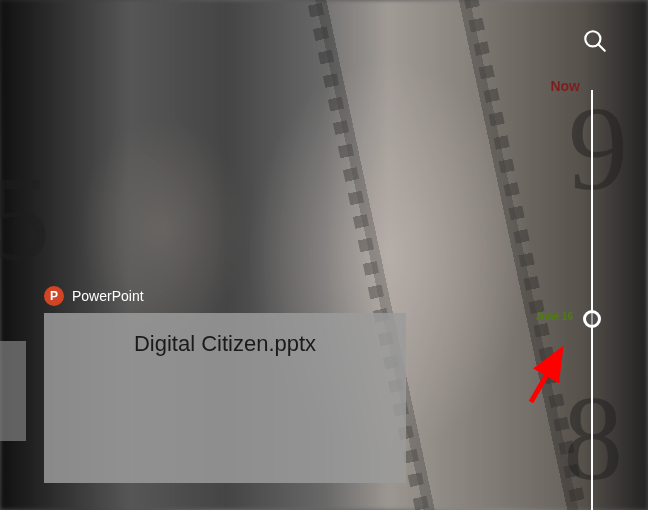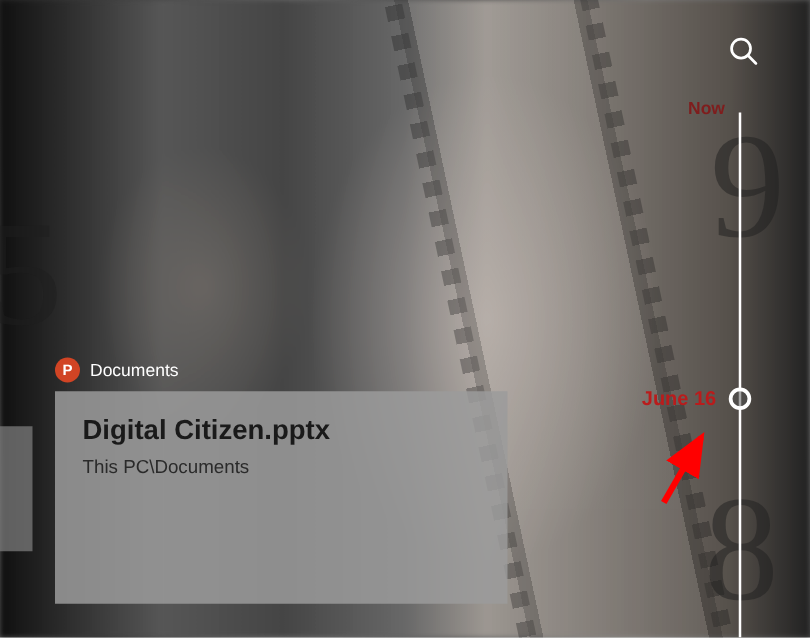--- a/index.html
+++ b/index.html
@@ -89,22 +89,22 @@
       height: 18px;
       border: 3px solid #fff;
       border-radius: 50%;
       background: rgba(80,80,80,0.5);
       cursor: pointer;
     }
     .timeline-date {
       position: absolute;
       top: 311px;
       right: 75px;
-      color: #b91c1c;
-      font-size: 16px;
+      color: #4d7c0f;
+      font-size: 10px;
       font-weight: 600;
     }
 
     .arrow {
       position: absolute;
       top: 340px;
       right: 75px;
       pointer-events: none;
     }
 
@@ -148,22 +148,23 @@
       left: 44px;
       width: 362px;
       height: 170px;
       background: rgba(155,155,155,0.85);
       padding: 18px 22px;
       cursor: pointer;
     }
     .card-title {
       color: #1a1a1a;
       font-size: 22px;
-      font-weight: 700;
+      font-weight: 400;
       margin-bottom: 8px;
+      text-align: center;
     }
     .card-path {
       color: #2a2a2a;
       font-size: 15px;
     }
   </style>
 </head>
 <body>
 
 <div class="bg"></div>
@@ -192,19 +193,18 @@
   </defs>
   <line x1="8" y1="62" x2="38" y2="10" stroke="#ff0000" stroke-width="5" marker-end="url(#ah)"></line>
 </svg>
 
 <div class="stub"></div>
 
 <div class="app-header">
   <div class="pp-icon">
     <span>P</span>
   </div>
-  <span class="app-name">Documents</span>
+  <span class="app-name">PowerPoint</span>
 </div>
 
 <div class="card">
   <div class="card-title">Digital Citizen.pptx</div>
-  <div class="card-path">This PC\Documents</div>
 </div>
 
 </body></html>

